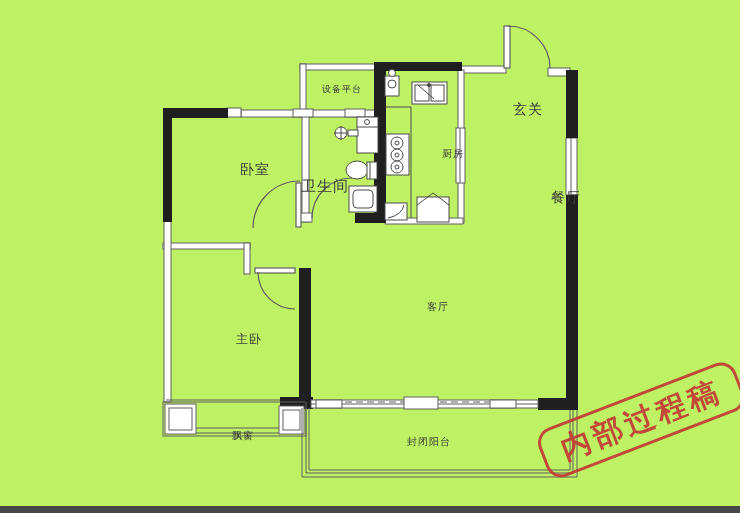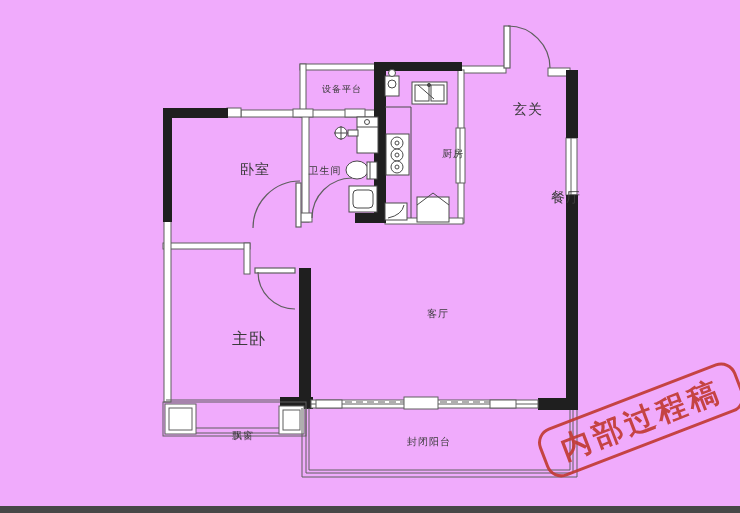--- a/index.html
+++ b/index.html
@@ -1,17 +1,17 @@
 <!DOCTYPE html>
 <html style="--stamp-color: #c23b34;"><head>
 <meta charset="utf-8">
 <style>
   html,body{margin:0;padding:0;background:#fff;}
   .canvas{
-    position:relative;width:740px;height:513px;background:#f0abfc;
+    position:relative;width:740px;height:513px;background:#bef264;
     overflow:hidden;font-family:"Liberation Sans","DejaVu Sans",sans-serif;
   }
   .plan-svg{position:absolute;left:0;top:0;}
   .room-label{
     position:absolute;transform:translate(-50%,-50%);
     color:#3a3a3a;font-weight:500;letter-spacing:1px;white-space:nowrap;
   }
   .stamp{
     position:absolute;left:552px;top:430px;width:205px;height:46px;
     border:3px solid var(--stamp-color,#c23b34);border-radius:16px;
@@ -165,25 +165,25 @@
 
     <g fill="none" stroke="#5f5f5f" stroke-width="1">
       <path d="M 302 408 L 302 477 L 577 477 L 577 410"></path>
       <path d="M 306 408 L 306 473 L 573 473 L 573 410"></path>
       <path d="M 309 408 L 309 470 L 570 470 L 570 410"></path>
     </g>
   </svg>
 
   <div class="room-label" style="left:342px;top:89px;font-size:9px">设备平台</div>
   <div class="room-label" style="left:255px;top:170px;font-size:14px">卧室</div>
-  <div class="room-label" style="left:325px;top:171px;font-size:10px">卫生间</div>
+  <div class="room-label" style="left:325px;top:186px;font-size:15px">卫生间</div>
   <div class="room-label" style="left:453px;top:154px;font-size:10px">厨房</div>
   <div class="room-label" style="left:528px;top:110px;font-size:14px">玄关</div>
   <div class="room-label" style="left:566px;top:198px;font-size:14px">餐厅</div>
-  <div class="room-label" style="left:249px;top:339px;font-size:16px">主卧</div>
-  <div class="room-label" style="left:438px;top:314px;font-size:10px">客厅</div>
+  <div class="room-label" style="left:249px;top:339px;font-size:12px">主卧</div>
+  <div class="room-label" style="left:438px;top:307px;font-size:10px">客厅</div>
   <div class="room-label" style="left:243px;top:436px;font-size:10px">飘窗</div>
   <div class="room-label" style="left:429px;top:442px;font-size:10px">封闭阳台</div>
 
   <div class="stamp">内部过程稿</div>
 
   <div class="bottom-bar"></div>
 </div>
 
 </body></html>

